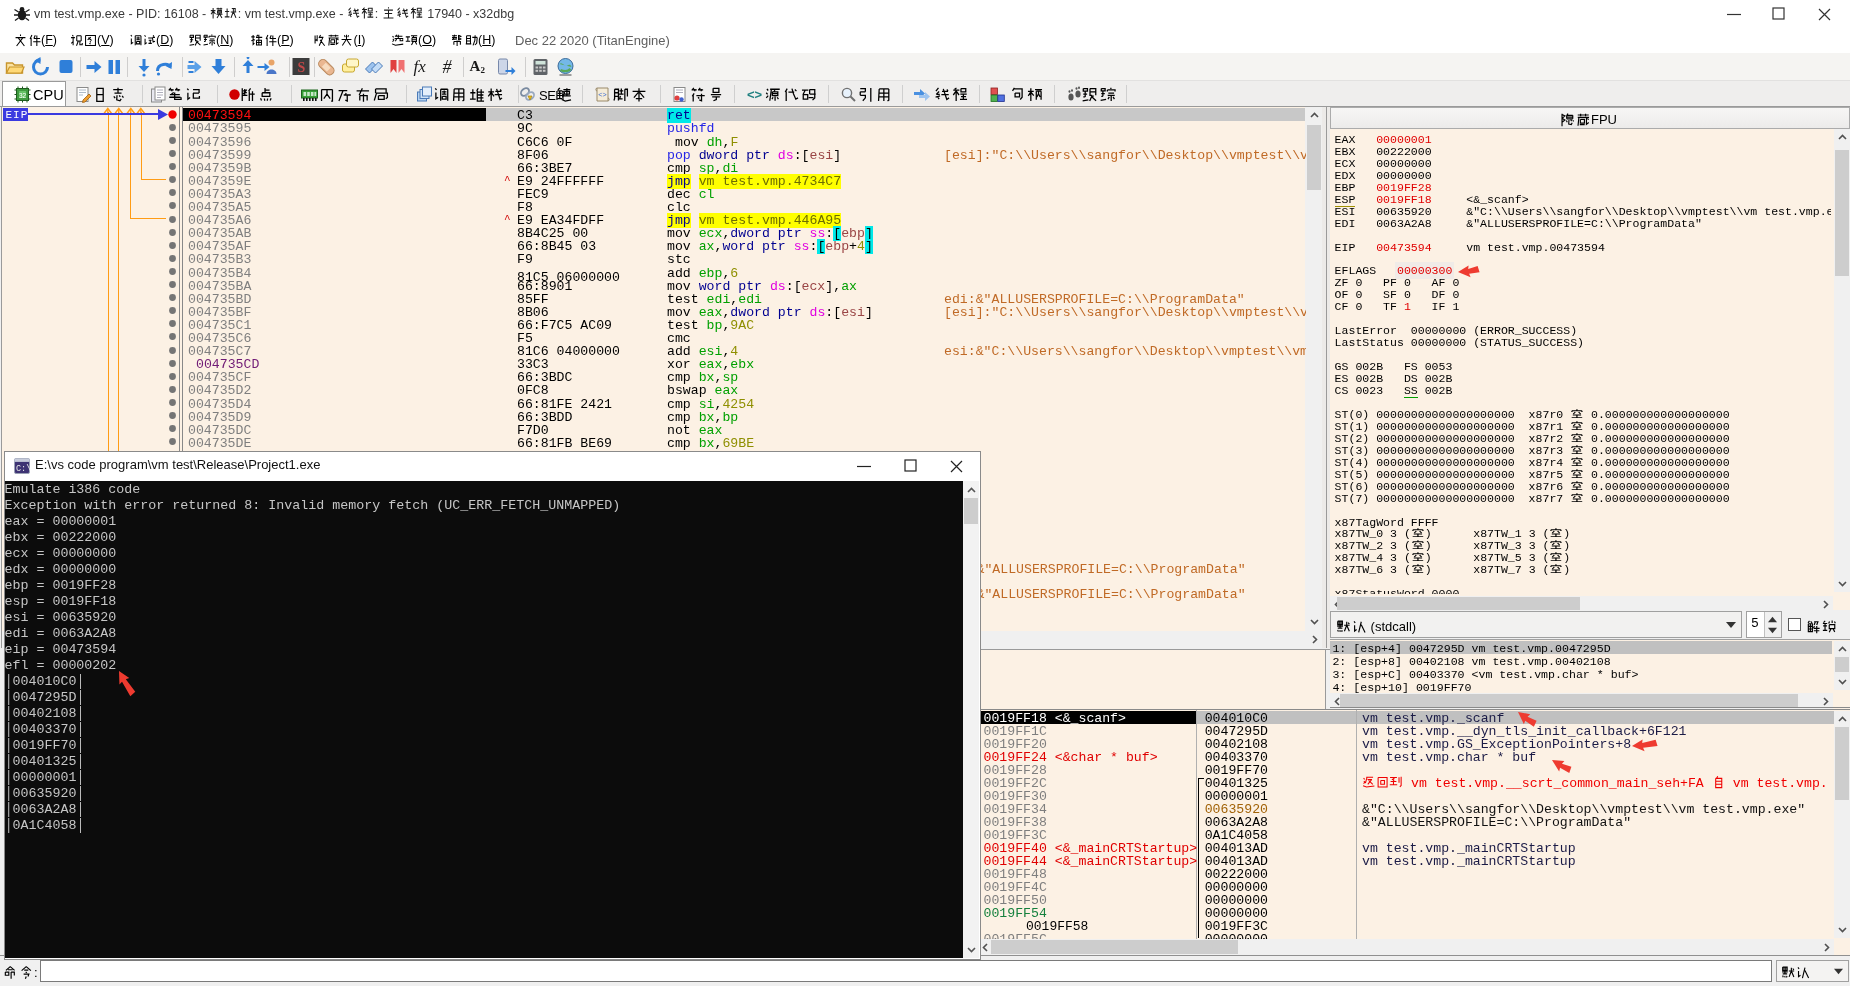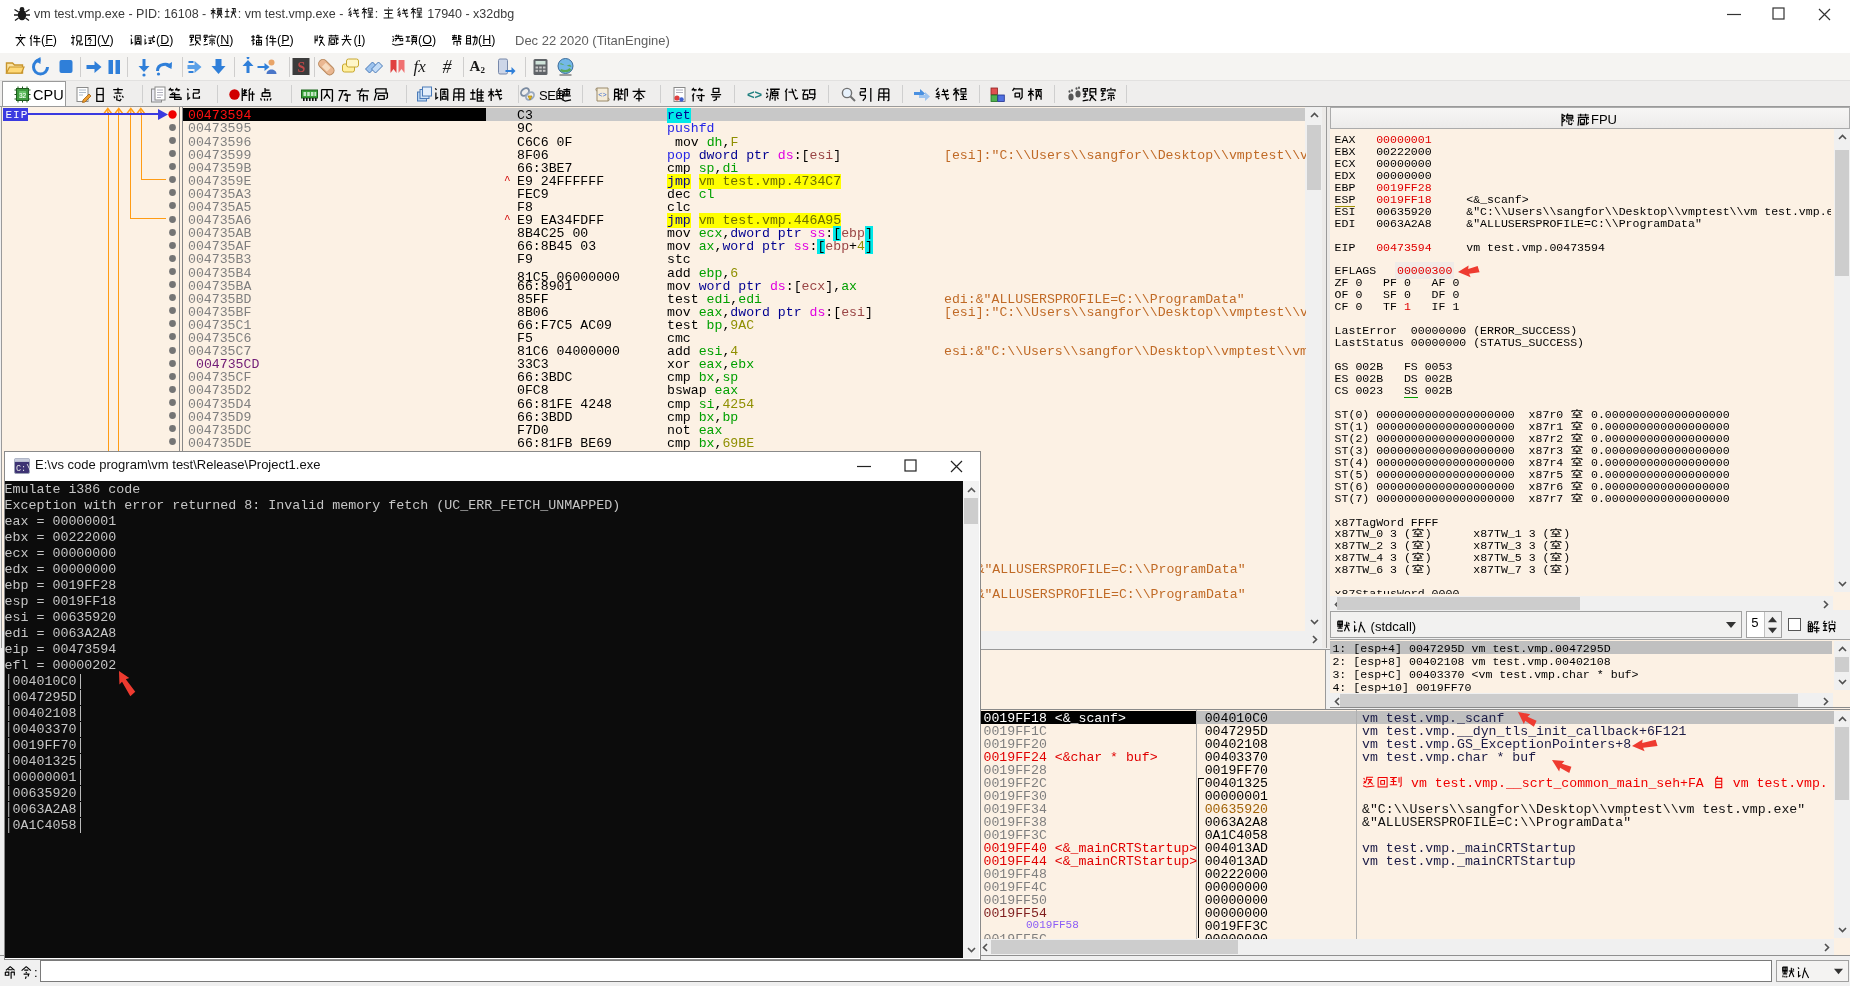--- a/index.html
+++ b/index.html
@@ -553,21 +553,21 @@
 <div class="drow" style="left:196px;top:357.2px;color:#701a75">004735CD</div>
 <div class="drow" style="left:517px;top:357.2px">33C3</div>
 <div class="drow" style="left:667px;top:357.2px">xor <i class="r">eax</i>,<i class="r">ebx</i></div>
 <div class="drow" style="left:188px;top:370.3px;color:#7f7f7f">004735CF</div>
 <div class="drow" style="left:517px;top:370.3px">66:3BDC</div>
 <div class="drow" style="left:667px;top:370.3px">cmp <i class="r">bx</i>,<i class="r">sp</i></div>
 <div class="drow" style="left:188px;top:383.4px;color:#7f7f7f">004735D2</div>
 <div class="drow" style="left:517px;top:383.4px">0FC8</div>
 <div class="drow" style="left:667px;top:383.4px">bswap <i class="r">eax</i></div>
 <div class="drow" style="left:188px;top:396.5px;color:#7f7f7f">004735D4</div>
-<div class="drow" style="left:517px;top:396.5px">66:81FE 4248</div>
+<div class="drow" style="left:517px;top:396.5px">66:81FE 2421</div>
 <div class="drow" style="left:667px;top:396.5px">cmp <i class="r">si</i>,<i class="o">4254</i></div>
 <div class="drow" style="left:188px;top:409.6px;color:#7f7f7f">004735D9</div>
 <div class="drow" style="left:517px;top:409.6px">66:3BDD</div>
 <div class="drow" style="left:667px;top:409.6px">cmp <i class="r">bx</i>,<i class="r">bp</i></div>
 <div class="drow" style="left:188px;top:422.7px;color:#7f7f7f">004735DC</div>
 <div class="drow" style="left:517px;top:422.7px">F7D0</div>
 <div class="drow" style="left:667px;top:422.7px">not <i class="r">eax</i></div>
 <div class="drow" style="left:188px;top:435.8px;color:#7f7f7f">004735DE</div>
 <div class="drow" style="left:517px;top:435.8px">66:81FB BE69</div>
 <div class="drow" style="left:667px;top:435.8px">cmp <i class="r">bx</i>,<i class="o">69BE</i></div>
@@ -788,23 +788,23 @@
 <div class="abs mono" style="left:1362px;top:841.2px;font-size:13.2px;white-space:pre;overflow:hidden;width:468px;color:#1b1b46;">vm test.vmp._mainCRTStartup</div>
 <div class="abs mono" style="left:983.5px;top:854.2px;font-size:13.2px;white-space:pre;color:#e00000;">0019FF44 &lt;&amp;_mainCRTStartup&gt;</div>
 <div class="abs mono" style="left:1204.7px;top:854.2px;font-size:13.2px;color:#000;">004013AD</div>
 <div class="abs mono" style="left:1362px;top:854.2px;font-size:13.2px;white-space:pre;overflow:hidden;width:468px;color:#1b1b46;">vm test.vmp._mainCRTStartup</div>
 <div class="abs mono" style="left:983.5px;top:867.2px;font-size:13.2px;white-space:pre;color:#7f7f7f;">0019FF48</div>
 <div class="abs mono" style="left:1204.7px;top:867.2px;font-size:13.2px;color:#000;">00222000</div>
 <div class="abs mono" style="left:983.5px;top:880.2px;font-size:13.2px;white-space:pre;color:#7f7f7f;">0019FF4C</div>
 <div class="abs mono" style="left:1204.7px;top:880.2px;font-size:13.2px;color:#000;">00000000</div>
 <div class="abs mono" style="left:983.5px;top:893.2px;font-size:13.2px;white-space:pre;color:#7f7f7f;">0019FF50</div>
 <div class="abs mono" style="left:1204.7px;top:893.2px;font-size:13.2px;color:#000;">00000000</div>
-<div class="abs mono" style="left:983.5px;top:906.2px;font-size:13.2px;white-space:pre;color:#7f1d1d;">0019FF54</div>
+<div class="abs mono" style="left:983.5px;top:906.2px;font-size:13.2px;white-space:pre;color:#15803d;">0019FF54</div>
 <div class="abs mono" style="left:1204.7px;top:906.2px;font-size:13.2px;color:#000;">00000000</div>
-<div class="abs mono" style="left:1026px;top:919.2px;font-size:11px;white-space:pre;color:#8b5cf6;">0019FF58</div>
+<div class="abs mono" style="left:1026px;top:919.2px;font-size:13px;white-space:pre;color:#000000;">0019FF58</div>
 <div class="abs mono" style="left:1204.7px;top:919.2px;font-size:13.2px;color:#000;">0019FF3C</div>
 <div class="abs mono" style="left:983.5px;top:932.2px;font-size:13.2px;white-space:pre;color:#7f7f7f;height:13px;">0019FF5C</div>
 <div class="abs mono" style="left:1204.7px;top:932.2px;font-size:13.2px;color:#000;height:13px;">00000000</div>
 <div class="abs" style="left:1198px;top:778px;width:1.4px;height:160px;background:#000"></div>
 <div class="abs" style="left:1198px;top:778px;width:6px;height:1.4px;background:#000"></div>
 <div class="abs" style="left:1834px;top:711px;width:16px;height:227px;background:#f0f0f0"></div>
 <svg class="abs" style="left:1835.5px;top:713px" width="13" height="13" viewBox="0 0 13 13">
       <path d="M3 8 L6.5 4.5 L10 8" stroke="#505050" stroke-width="1.6" fill="none"></path>
     </svg>
 <svg class="abs" style="left:1835.5px;top:923px" width="13" height="13" viewBox="0 0 13 13">

